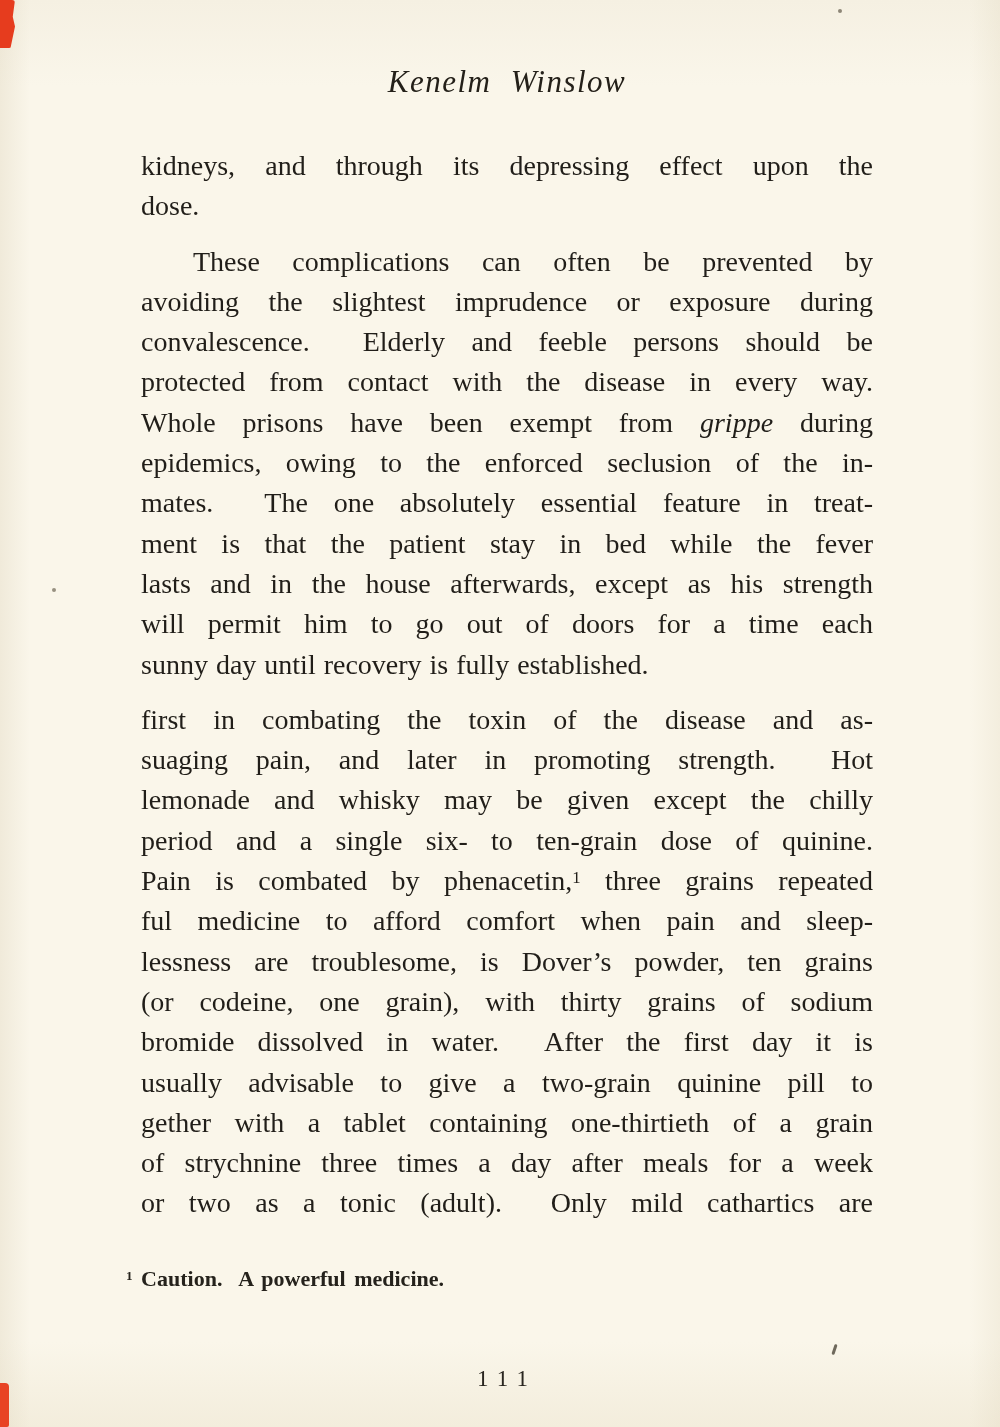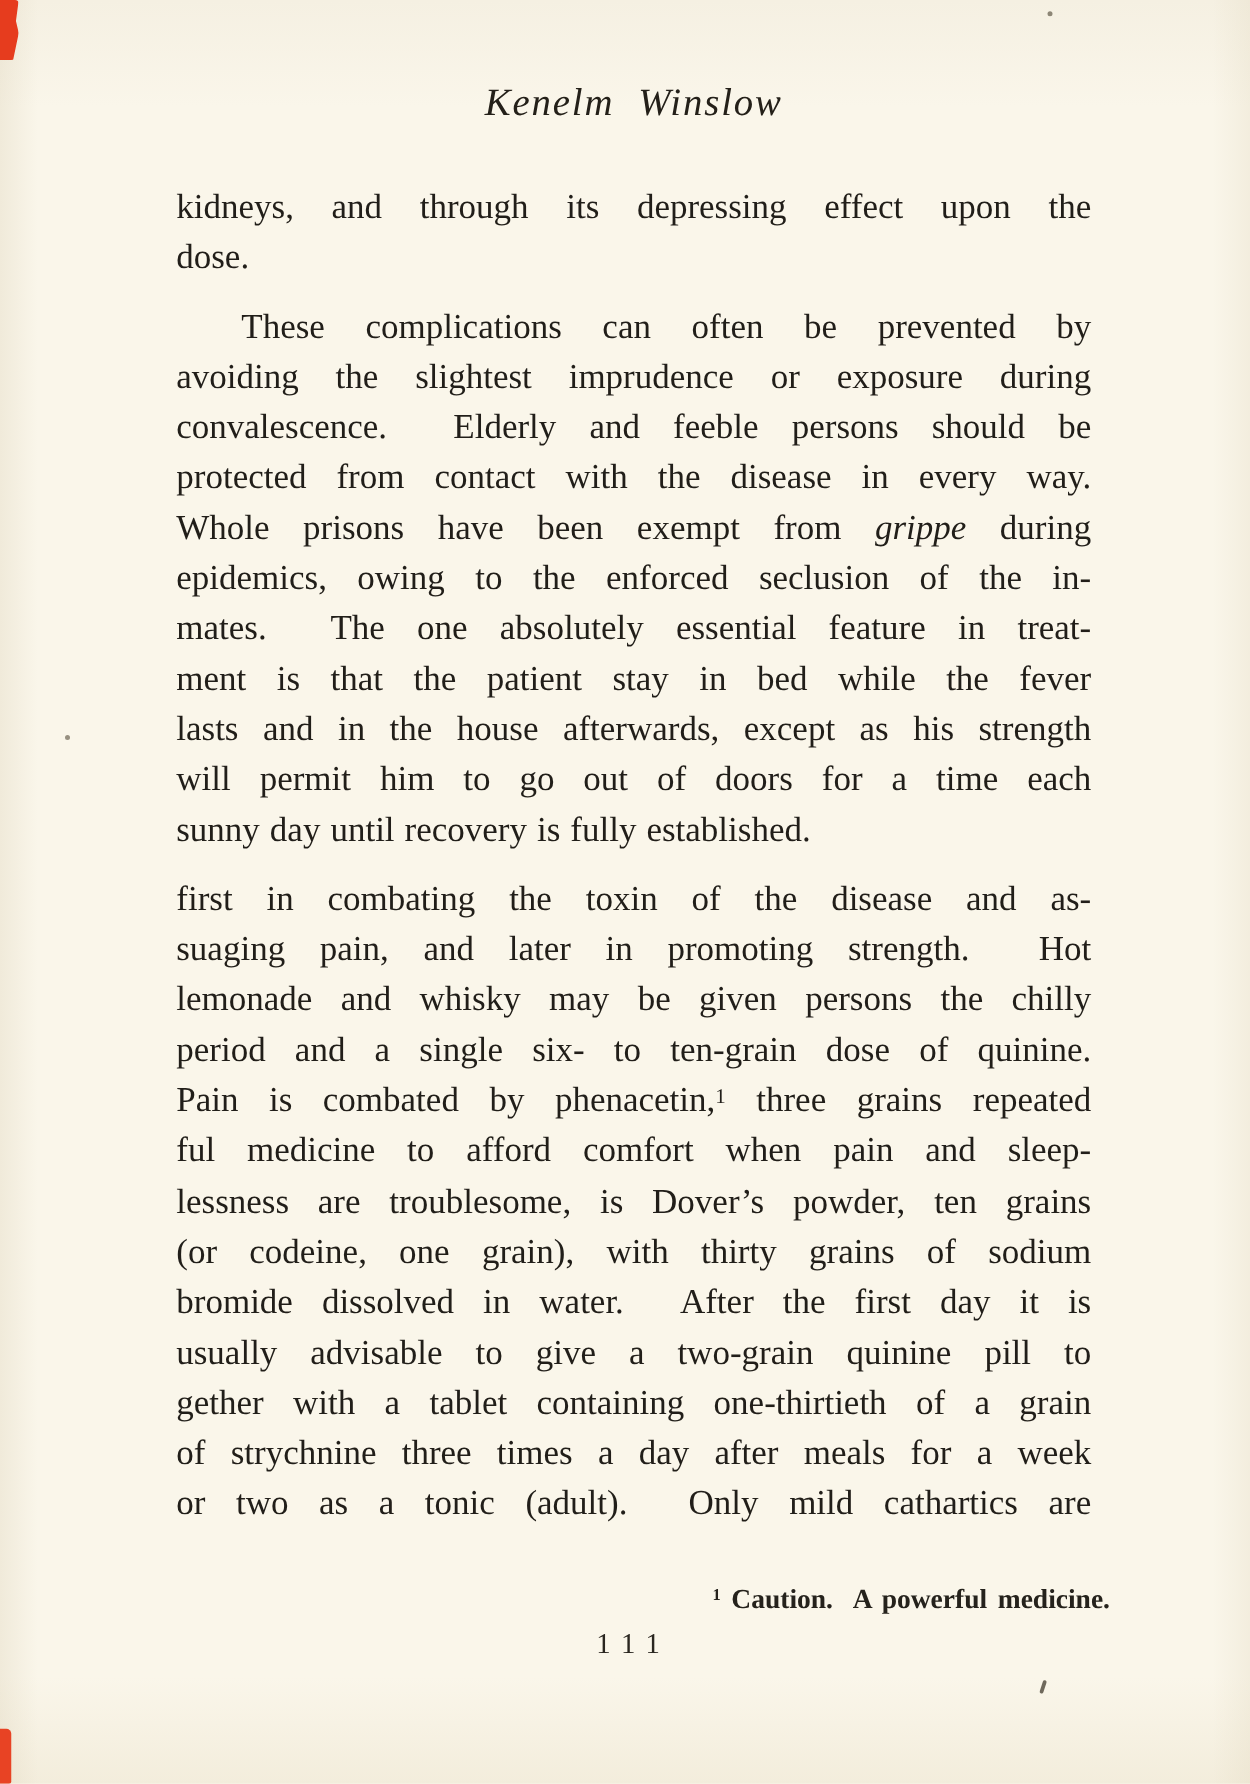--- a/index.html
+++ b/index.html
@@ -64,29 +64,29 @@
     vertical-align: baseline;
     position: relative;
     top: -0.45em;
     line-height: 0;
   }
   .footnote {
     position: absolute;
     top: 1266px;
     left: 126px;
     width: 762px;
-    text-align: right;
+    text-align: left;
     font-size: 22px;
     font-weight: 600;
     color: #25221c;
     word-spacing: 3px;
   }
   .folio {
     position: absolute;
-    top: 1302px;
+    top: 1366px;
     left: 126px;
     width: 762px;
     text-align: center;
     font-size: 23px;
     letter-spacing: 9px;
     color: #2a2620;
   }
   .red-mark-top {
     position: absolute;
     top: 0;
@@ -162,21 +162,21 @@
         <div class="line">epidemics, owing to the enforced seclusion of the in-</div>
         <div class="line">mates.&nbsp; The one absolutely essential feature in treat-</div>
         <div class="line">ment is that the patient stay in bed while the fever</div>
         <div class="line">lasts and in the house afterwards, except as his strength</div>
         <div class="line">will permit him to go out of doors for a time each</div>
         <div class="line endline">sunny day until recovery is fully established.</div>
       </div>
       <div class="para">
         <div class="line">first in combating the toxin of the disease and as-</div>
         <div class="line">suaging pain, and later in promoting strength.&nbsp; Hot</div>
-        <div class="line">lemonade and whisky may be given persons the chilly</div>
+        <div class="line">lemonade and whisky may be given except the chilly</div>
         <div class="line">period and a single six- to ten-grain dose of quinine.</div>
         <div class="line">Pain is combated by phenacetin,<sup>1</sup> three grains repeated</div>
         <div class="line">ful medicine to afford comfort when pain and sleep-</div>
         <div class="line">lessness are troublesome, is Dover’s powder, ten grains</div>
         <div class="line">(or codeine, one grain), with thirty grains of sodium</div>
         <div class="line">bromide dissolved in water.&nbsp; After the first day it is</div>
         <div class="line">usually advisable to give a two-grain quinine pill to</div>
         <div class="line">gether with a tablet containing one-thirtieth of a grain</div>
         <div class="line">of strychnine three times a day after meals for a week</div>
         <div class="line">or two as a tonic (adult).&nbsp; Only mild cathartics are</div>

